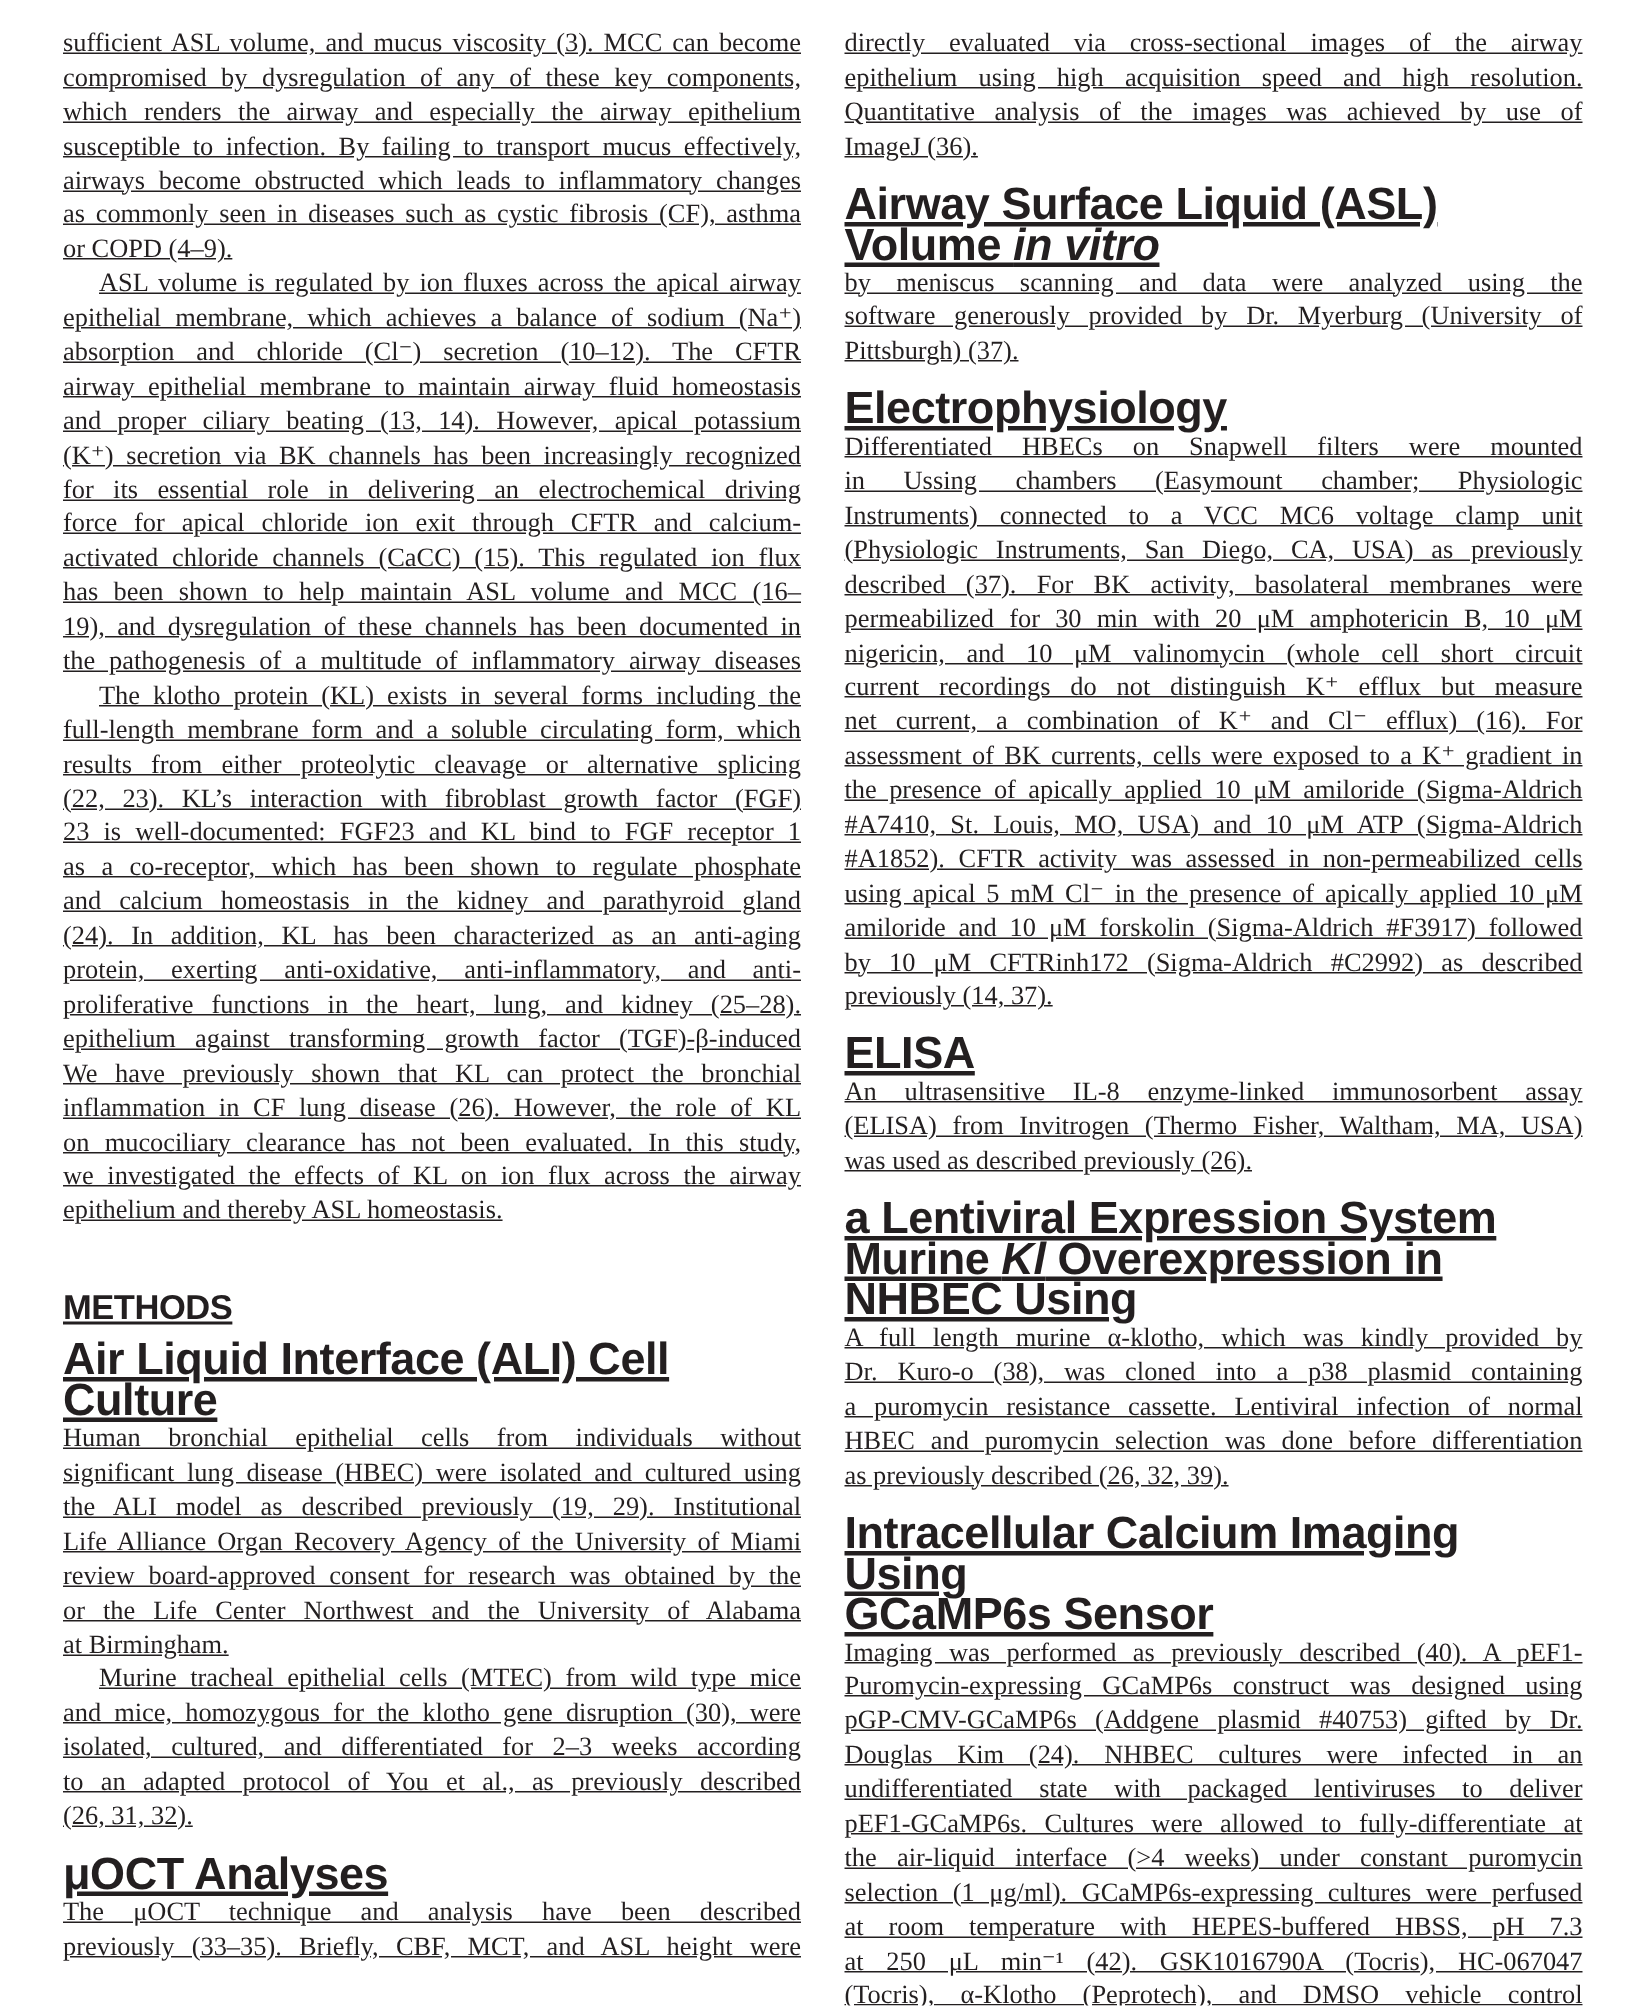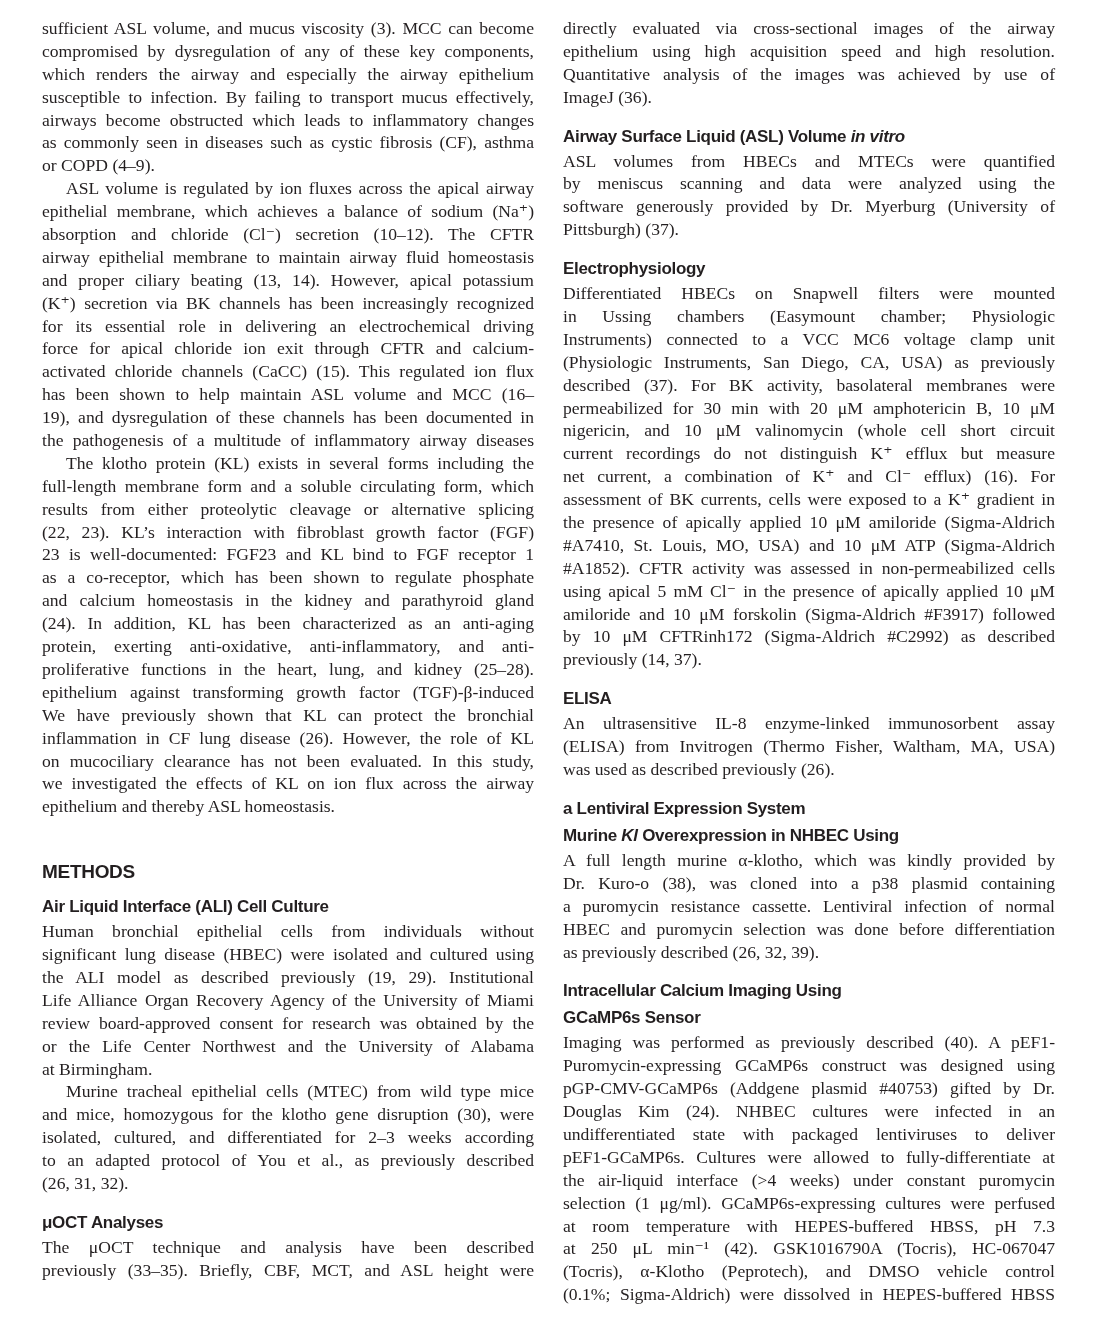--- a/index.html
+++ b/index.html
@@ -1,43 +1,43 @@
 <!DOCTYPE html>
 <html><head>
 <meta charset="utf-8">
 <style>
   html, body { margin: 0; padding: 0; background: #ffffff; }
   body { width: 1100px; height: 1337px; position: relative; overflow: hidden; color: #231f20; }
-  .col { position: absolute; top: 17px; width: 492px; }
+  .col { position: absolute; top: 17px; width: 492px; text-decoration: underline; }
   .col.left { left: 42px; }
   .col.right { left: 563px; }
   .line {
     font-family: "Liberation Serif", "DejaVu Serif", serif;
     font-size: 17.6px;
     line-height: 22.9px;
     height: 22.9px;
     white-space: nowrap;
     text-align: justify;
     text-align-last: justify;
     overflow: visible;
   }
   .line.last { text-align-last: left; }
   .line.indent { padding-left: 24px; }
   .h1 {
     font-family: "Liberation Sans", "DejaVu Sans", sans-serif;
     font-weight: bold;
-    font-size: 19px;
+    font-size: 23px;
     line-height: 27px;
     color: #231f20;
     letter-spacing: -0.3px;
   }
   .h2 {
     font-family: "Liberation Sans", "DejaVu Sans", sans-serif;
     font-weight: bold;
-    font-size: 17px;
+    font-size: 30px;
     line-height: 27px;
     color: #231f20;
     letter-spacing: -0.3px;
   }
   .gap-sm { height: 8px; }
   .gap-md { height: 14px; }
   .gap-lg { height: 40px; }
 </style>
 </head>
 <body>
@@ -119,21 +119,20 @@
   <div>
     <div class="line">directly evaluated via cross-sectional images of the airway</div>
     <div class="line">epithelium using high acquisition speed and high resolution.</div>
     <div class="line">Quantitative analysis of the images was achieved by use of</div>
     <div class="line last">ImageJ (36).</div>
   </div>
 
   <div class="gap-md"></div>
   <div class="h2"><span>Airway Surface Liquid (ASL) Volume </span><i>in vitro</i></div>
   <div>
-    <div class="line">ASL volumes from HBECs and MTECs were quantified</div>
     <div class="line">by meniscus scanning and data were analyzed using the</div>
     <div class="line">software generously provided by Dr. Myerburg (University of</div>
     <div class="line last">Pittsburgh) (37).</div>
   </div>
 
   <div class="gap-md"></div>
   <div class="h2">Electrophysiology</div>
   <div>
     <div class="line">Differentiated HBECs on Snapwell filters were mounted</div>
     <div class="line">in Ussing chambers (Easymount chamber; Physiologic</div>

